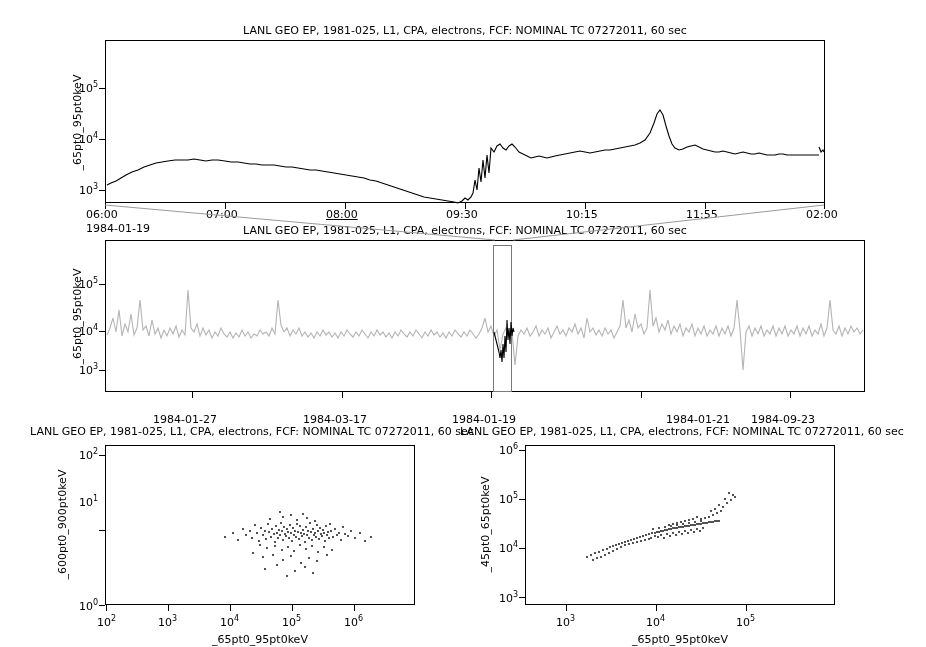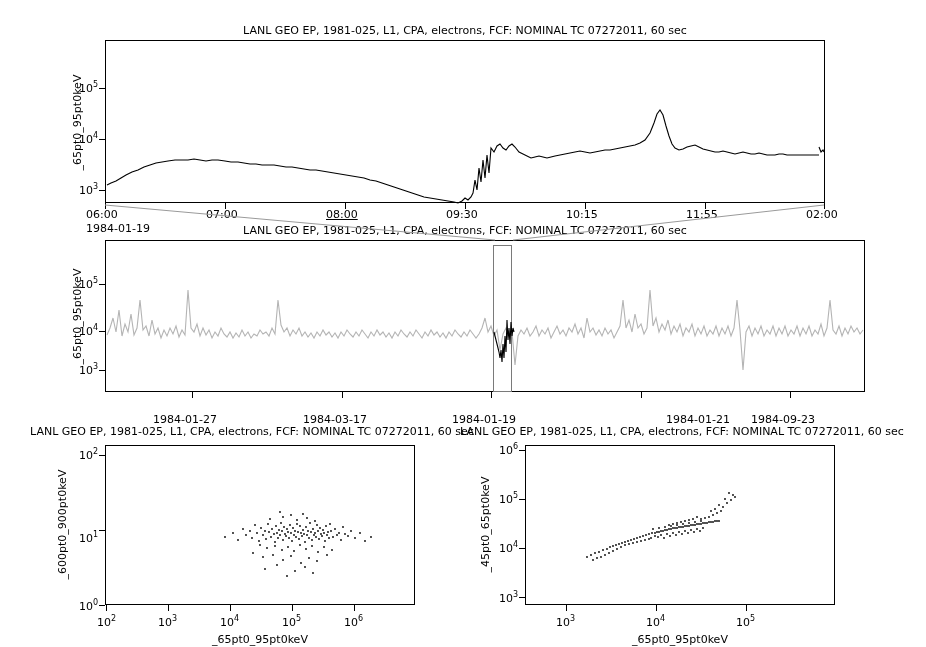--- a/index.html
+++ b/index.html
@@ -169,21 +169,21 @@
 
   <div class="axis-frame" style="left:105px; top:445px; width:310px; height:160px;"></div>
 
   <div class="ylabel" style="left:-23px; top:518px; width:170px; text-align:center;">_600pt0_900pt0keV</div>
 
   <div class="xlabel" style="left:105px; top:633px; width:310px;">_65pt0_95pt0keV</div>
 
   <div class="ytick-text" style="left:62px; top:598px; width:36px;">
     <span>10</span><span class="sup">0</span>
   </div>
-  <div class="ytick-text" style="left:62px; top:530px; width:36px;">
+  <div class="ytick-text" style="left:62px; top:494px; width:36px;">
     <span>10</span><span class="sup">1</span>
   </div>
   <div class="ytick-text" style="left:62px; top:447px; width:36px;">
     <span>10</span><span class="sup">2</span>
   </div>
 
   <div class="tickmark" style="left:99px; top:605px; width:6px; height:1px;"></div>
   <div class="tickmark" style="left:99px; top:530px; width:6px; height:1px;"></div>
   <div class="tickmark" style="left:99px; top:455px; width:6px; height:1px;"></div>
 

